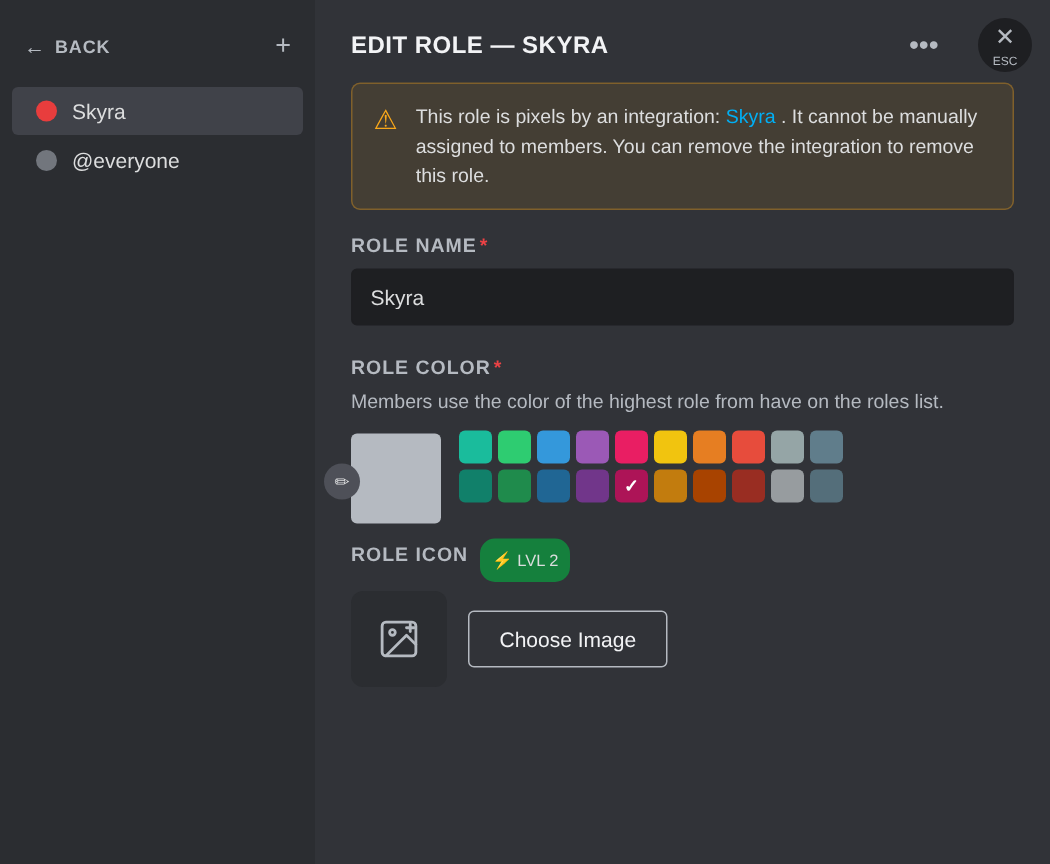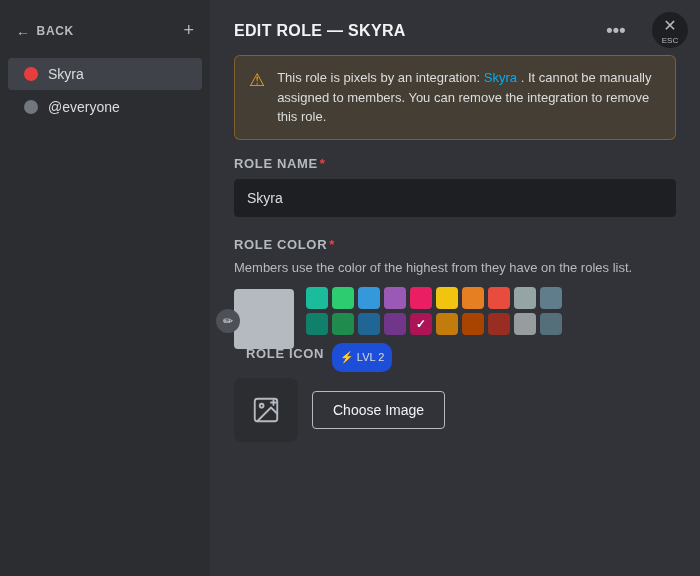--- a/index.html
+++ b/index.html
@@ -193,21 +193,21 @@
       border-radius: 4px;
       padding: 10px 12px;
       color: #dcddde;
       font-size: 14px;
       outline: none;
       margin-bottom: 20px;
     }
 
     
     .color-section {
-      margin-bottom: 8px;
+      margin-bottom: 24px;
     }
     .color-sublabel {
       font-size: 13px;
       color: #b5bac1;
       margin-bottom: 12px;
     }
     .color-row {
       display: flex;
       align-items: center;
       gap: 12px;
@@ -261,24 +261,23 @@
 
     
     .icon-section {
       margin-bottom: 20px;
     }
     .icon-label-row {
       display: flex;
       align-items: center;
       gap: 8px;
       margin-bottom: 6px;
-      margin-left: 12px;
     }
     .lvl-badge {
-      background: #1d4ed8;
+      background: #15803d;
       border-radius: 10px;
       padding: 8px 8px;
       font-size: 11px;
       color: #dcddde;
       display: flex;
       align-items: center;
       gap: 4px;
       text-align: right;
     }
     .icon-desc {
@@ -365,21 +364,21 @@
     <div class="field-label">
       <span>ROLE NAME</span><span class="required-star">*</span>
     </div>
     <input class="text-input" type="text" value="Skyra" style="">
   </div>
 
   <div class="color-section">
     <div class="field-label">
       <span>ROLE COLOR</span><span class="required-star">*</span>
     </div>
-    <div class="color-sublabel">Members use the color of the highest from they have on the roles list.</div>
+    <div class="color-sublabel">Members use the color of the highest role from have on the roles list.</div>
     <div class="color-row">
       <div style="position:relative; display:inline-block;">
         <div class="color-preview-box" id="color-preview" style="background: rgb(181, 186, 193);"></div>
         <div class="edit-icon-btn">✏</div>
       </div>
       <div class="color-grid-wrapper">
         <div class="color-grid-row" id="swatches-row1">
             <div class="color-swatch" style="background: rgb(26, 188, 156);"></div>
             <div class="color-swatch" style="background: rgb(46, 204, 113);"></div>
             <div class="color-swatch" style="background: rgb(52, 152, 219);"></div>

